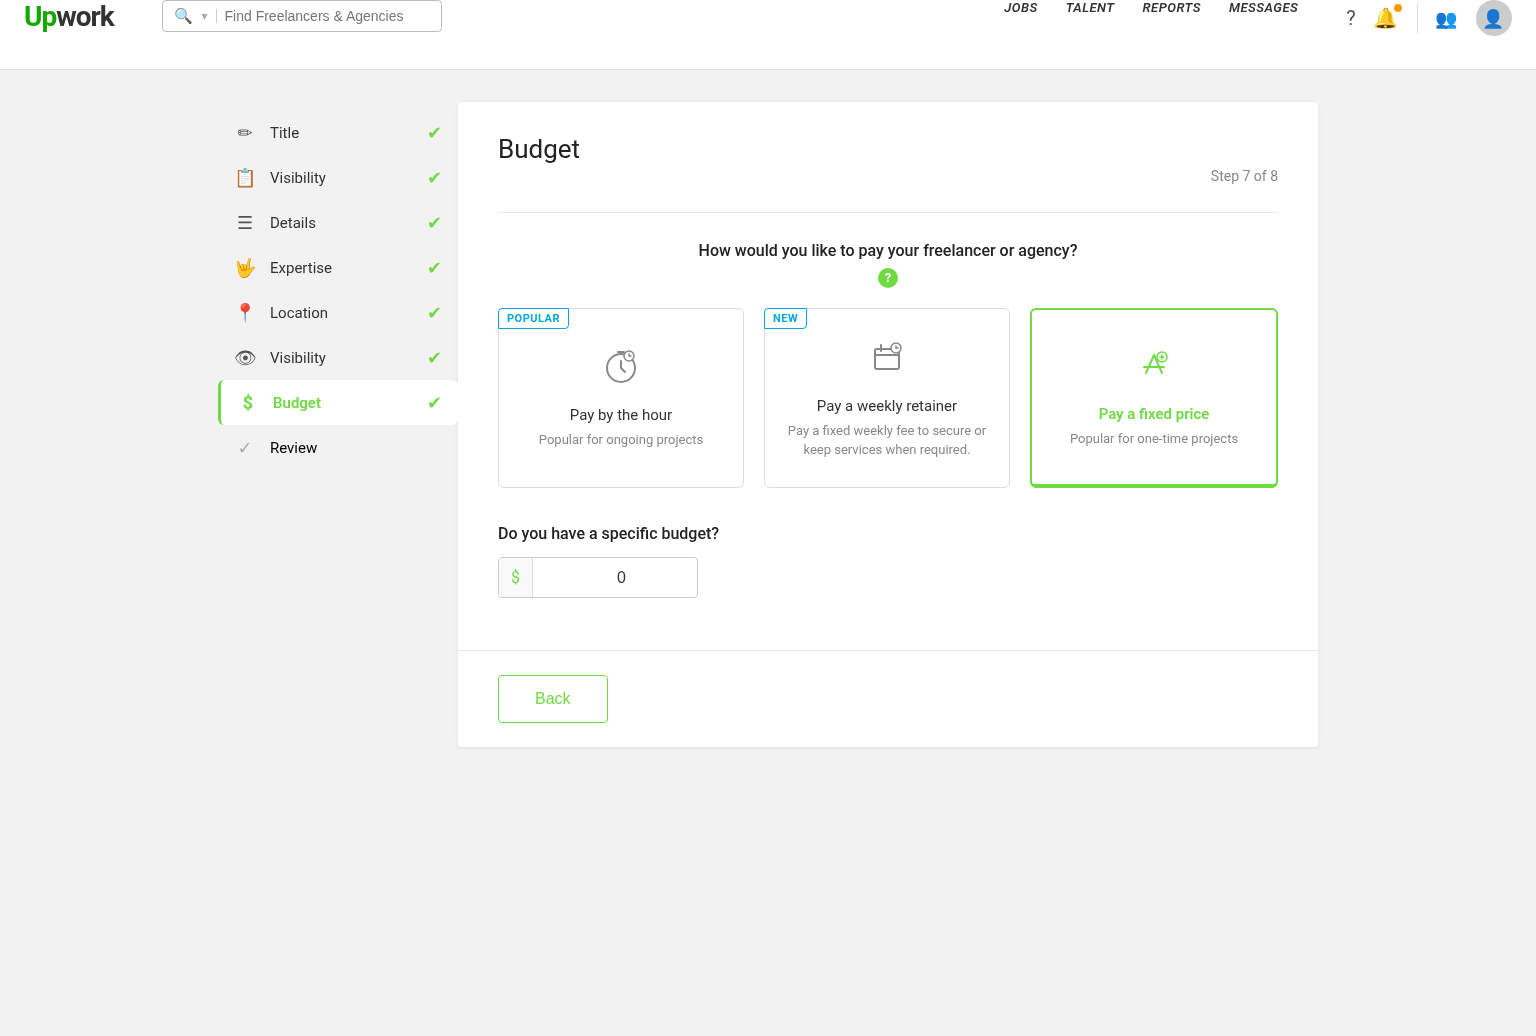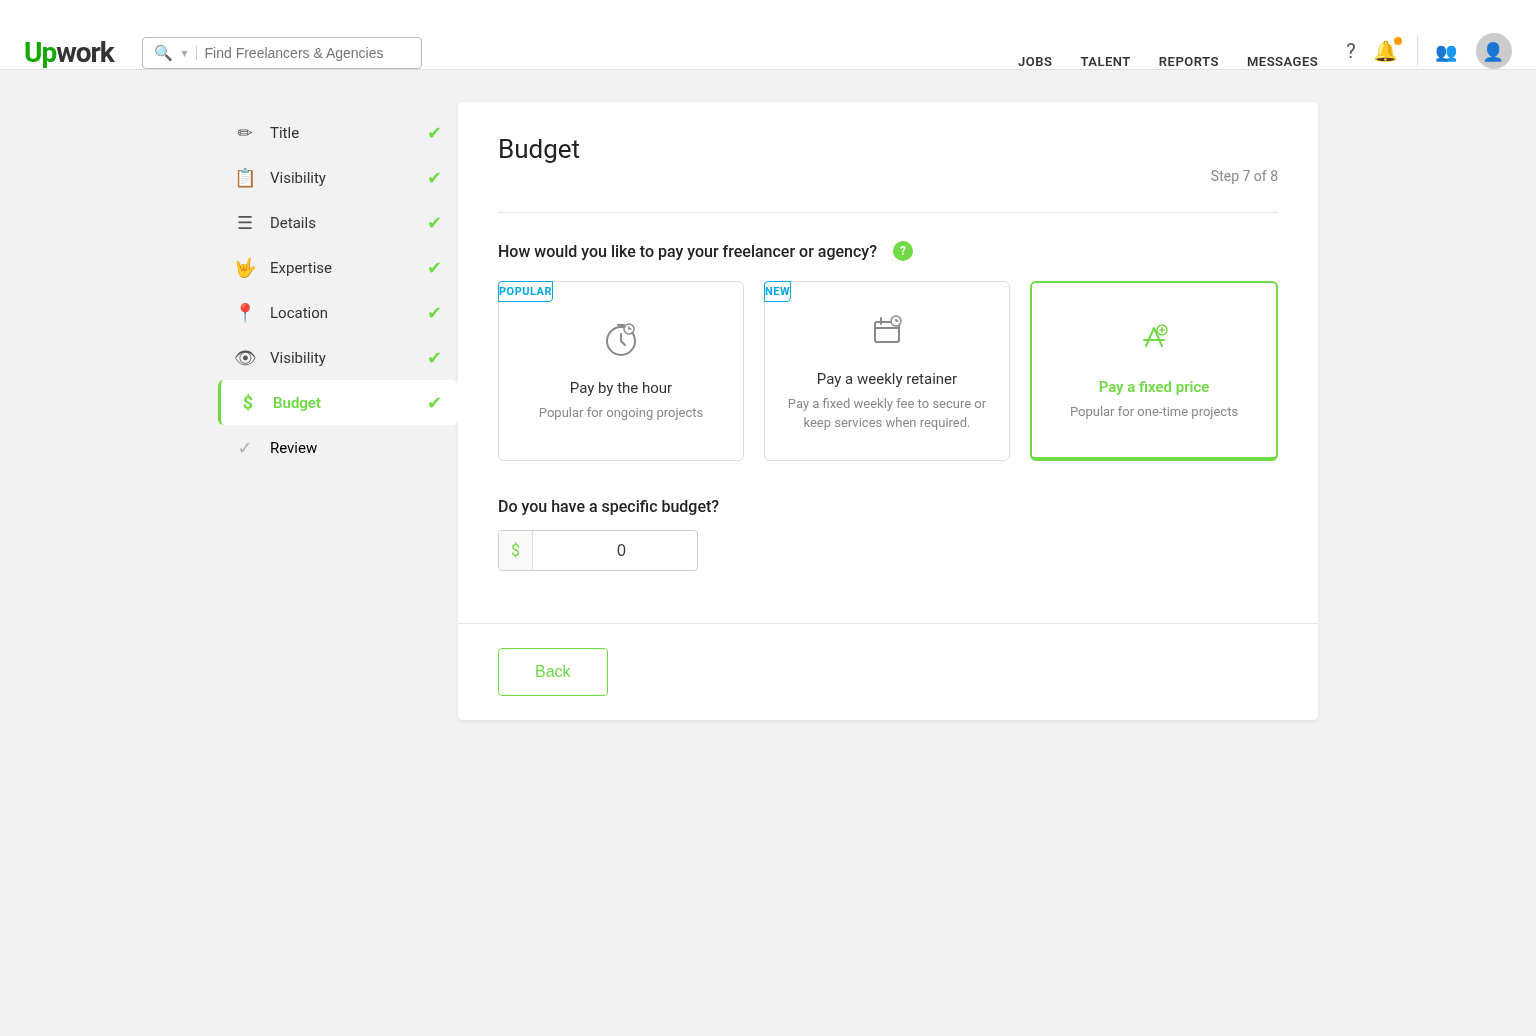--- a/index.html
+++ b/index.html
@@ -3,24 +3,24 @@
   <meta charset="utf-8">
   <style>
     * { box-sizing: border-box; margin: 0; padding: 0; }
     body { font-family: -apple-system, BlinkMacSystemFont, 'Segoe UI', Roboto, sans-serif; background: #f2f2f2; min-height: 1036px; }
 
     
     .header {
       background: #fff;
       height: 70px;
       display: flex;
-      align-items: flex-end;
+      align-items: flex-start;
       padding: 0 24px;
       border-bottom: 1px solid #e0e0e0;
-      gap: 12px;
+      gap: 32px;
     }
     .logo {
       display: flex;
       align-items: center;
       margin-right: 16px;
     }
     .logo-text {
       font-size: 28px;
       font-weight: 700;
       color: #6fda44;
@@ -45,20 +45,21 @@
       outline: none;
       font-size: 14px;
       color: #444;
       width: 200px;
     }
     .nav-links {
       display: flex;
       align-items: center;
       gap: 28px;
       margin-left: auto;
+      font-style: italic;
     }
     .nav-link {
       font-size: 13px;
       font-weight: 600;
       color: #333;
       text-decoration: none;
       letter-spacing: 0.5px;
       cursor: pointer;
     }
     .header-icons {
@@ -177,21 +178,22 @@
     }
 
     
     .section-question {
       font-size: 16px;
       font-weight: 500;
       color: #222;
       margin-bottom: 20px;
       display: flex;
       align-items: center;
-      gap: 16px;
+      gap: 8px;
+      flex-direction: column;
     }
     .help-icon {
       display: inline-flex;
       align-items: center;
       justify-content: center;
       width: 20px;
       height: 20px;
       border-radius: 50%;
       background: #6fda44;
       color: #fff;
@@ -220,21 +222,21 @@
       justify-content: center;
     }
     .payment-card.selected {
       border: 2px solid #6fda44;
       border-bottom: 4px solid #6fda44;
     }
     .badge {
       position: absolute;
       top: -1px;
       left: -1px;
-      padding: 3px 0;
+      padding: 3px 8px;
       font-size: 11px;
       font-weight: 700;
       letter-spacing: 0.5px;
       border-radius: 4px 0 4px 0;
       border: 1.5px solid;
     }
     .badge-popular {
       color: #00a8e0;
       border-color: #00a8e0;
       background: #fff;

